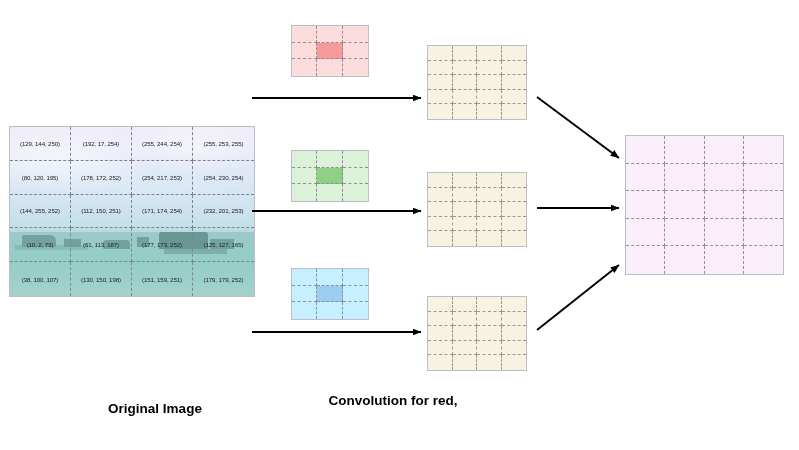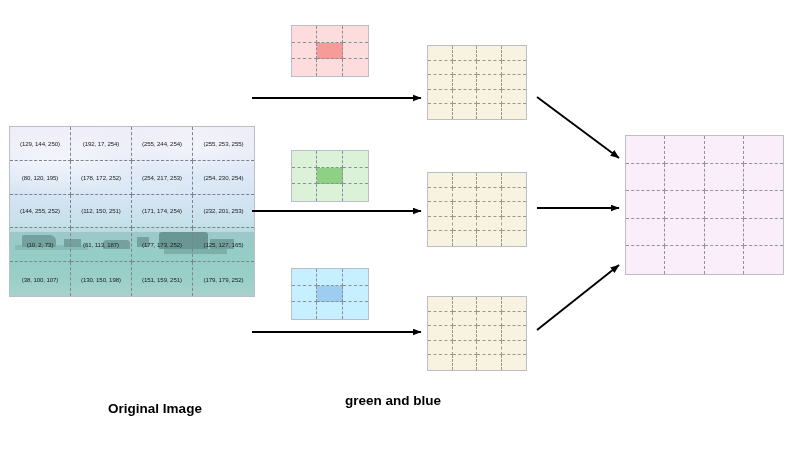--- a/index.html
+++ b/index.html
@@ -386,17 +386,17 @@
     <line x1="252" y1="332" x2="421" y2="332" stroke="#000000" stroke-width="1.8" marker-end="url(#ah)"></line>
 
     <line x1="537" y1="97" x2="619" y2="158" stroke="#000000" stroke-width="1.9" marker-end="url(#ah)"></line>
     <line x1="537" y1="208" x2="619" y2="208" stroke="#000000" stroke-width="1.9" marker-end="url(#ah)"></line>
     <line x1="537" y1="330" x2="619" y2="265" stroke="#000000" stroke-width="1.9" marker-end="url(#ah)"></line>
   </svg>
 
   <div class="caption" id="caption-original">Original Image</div>
 
   <div class="caption" id="caption-convolution">
-    <div>green and blue</div>
+    <div>Convolution for red,</div>
   </div>
 
 
 </div>
 
 </body></html>

